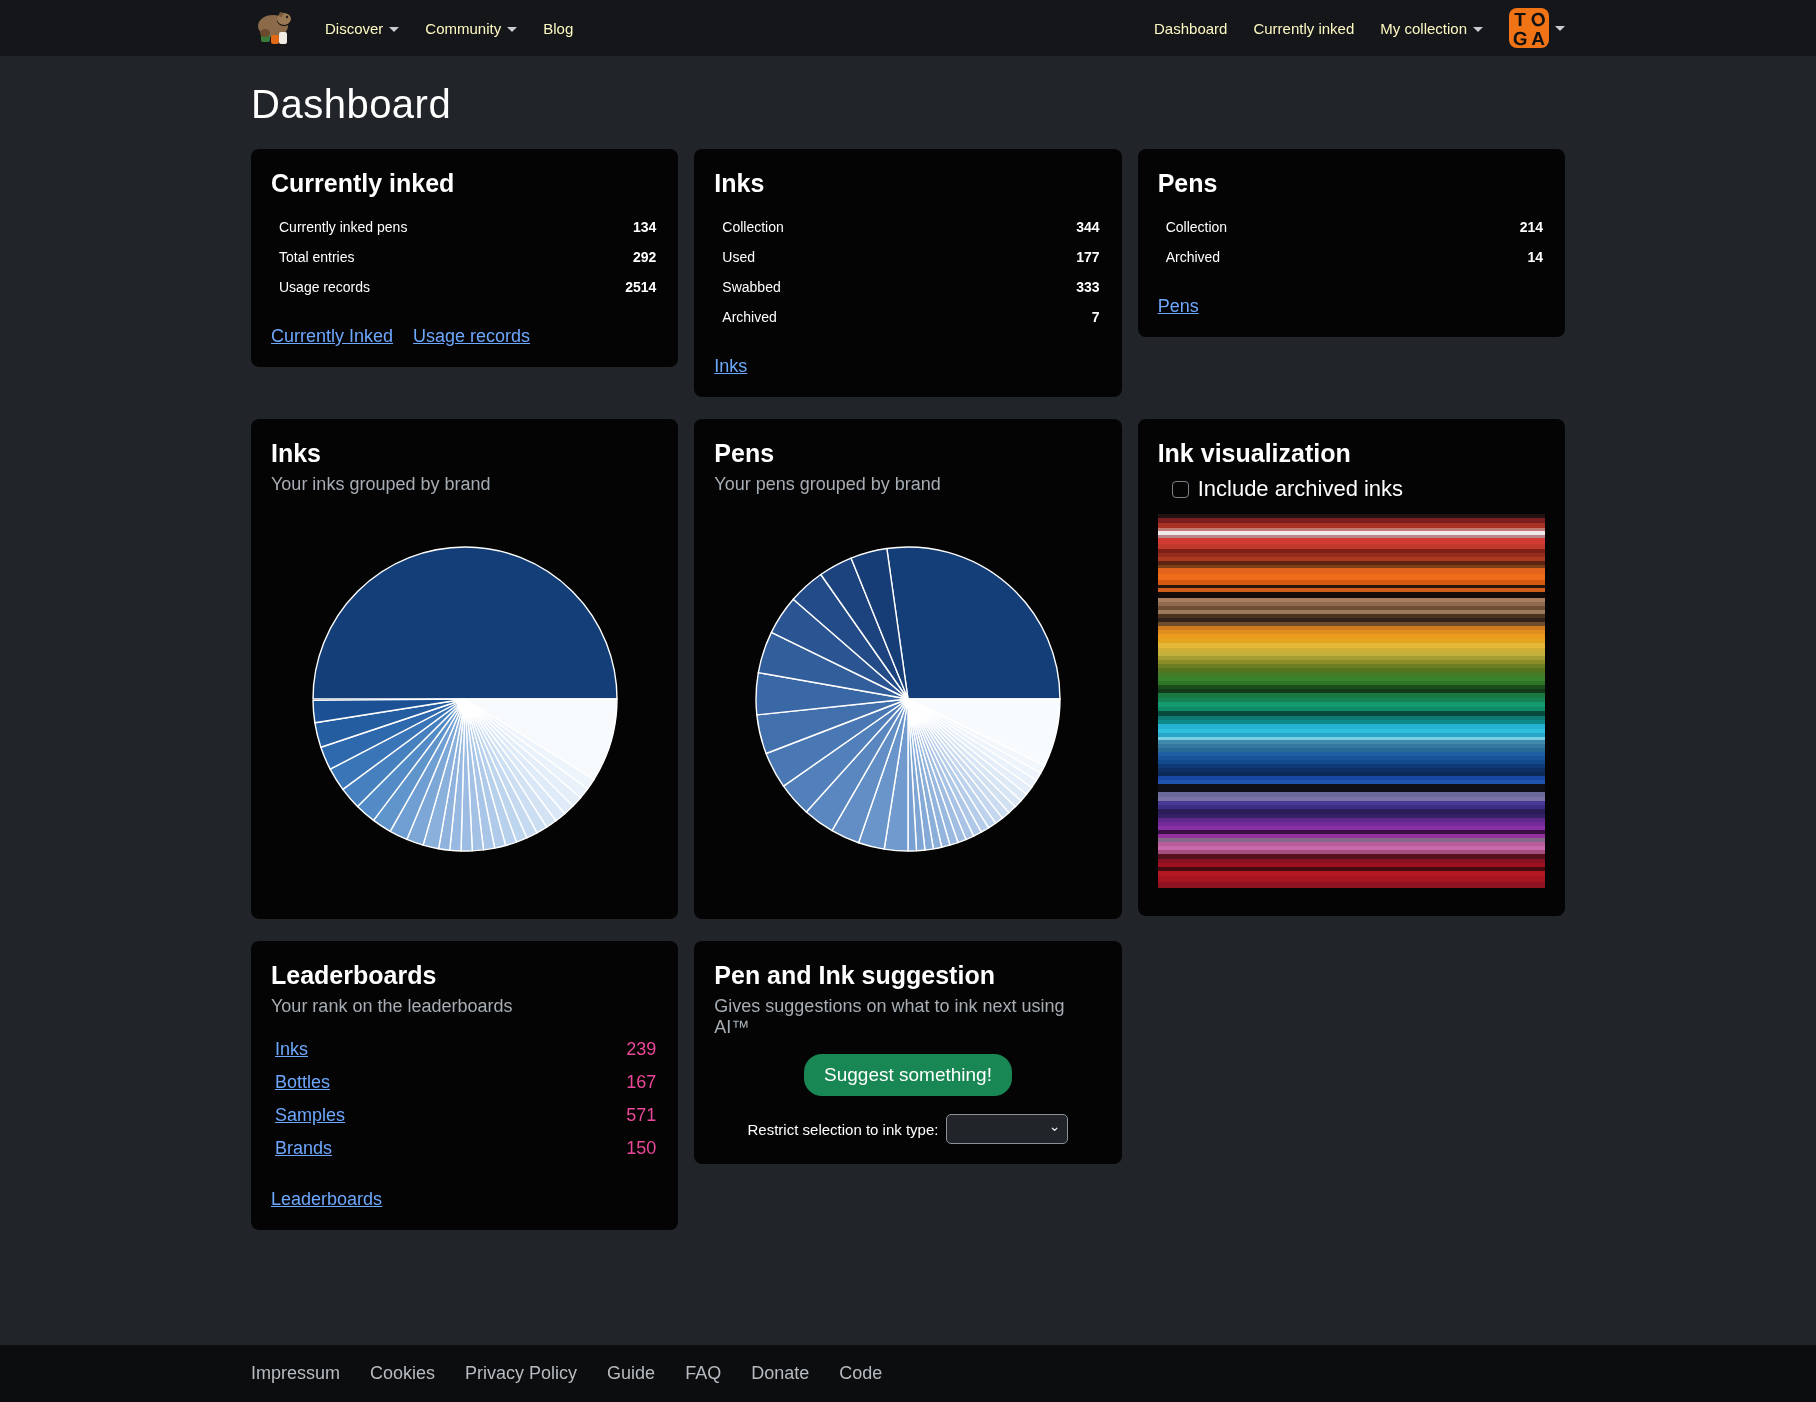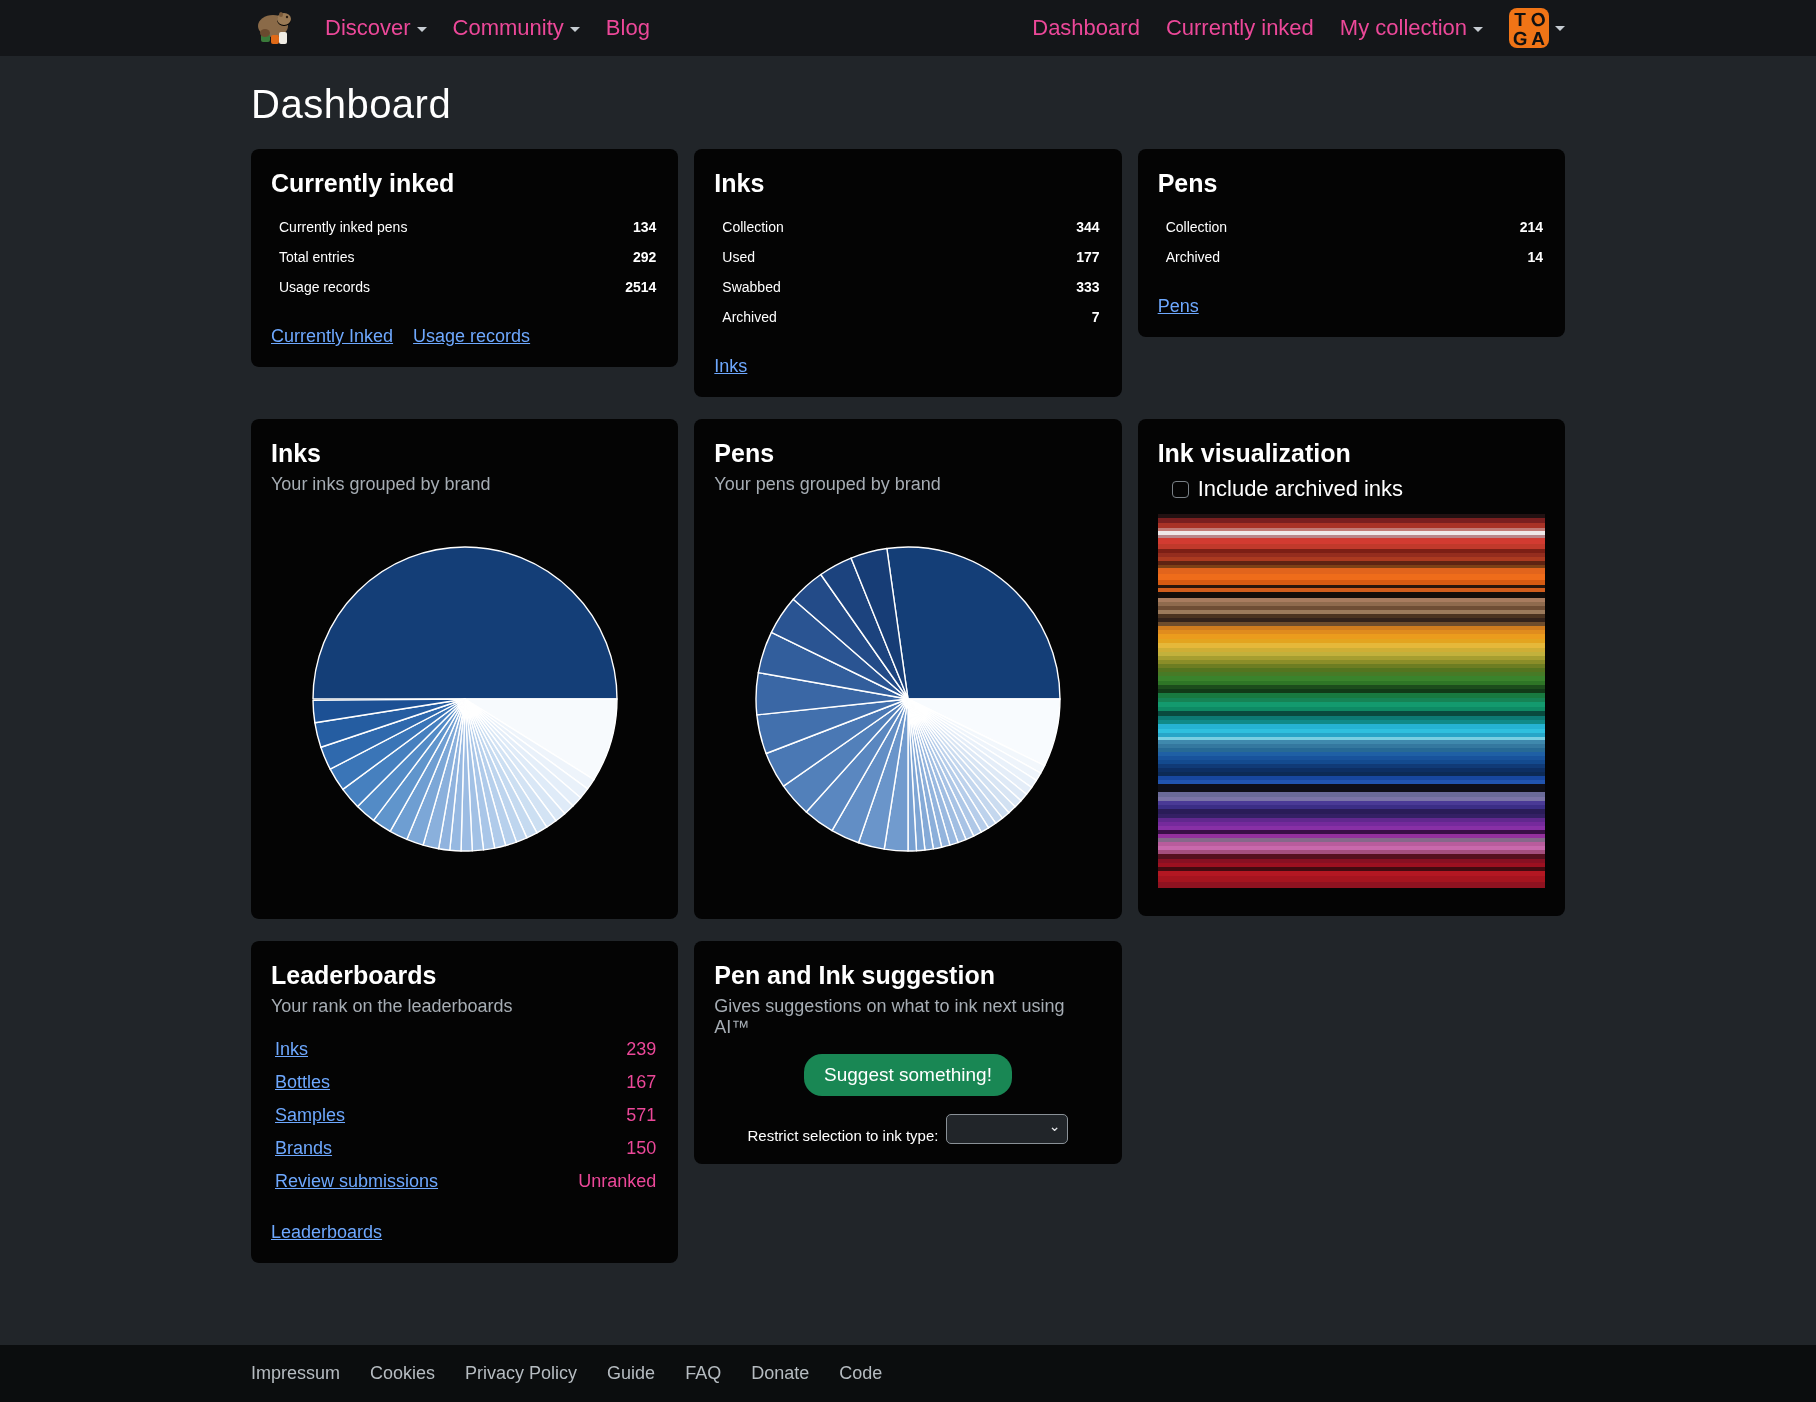--- a/index.html
+++ b/index.html
@@ -10,21 +10,21 @@
     color:#fff;
     display:flex; flex-direction:column;
   }
   .container { width:1314px; margin:0 auto; }
 
   
   .navbar { background:#141619; height:56px; flex:0 0 auto; }
   .navbar .container { display:flex; align-items:center; height:56px; }
   .nav-left, .nav-right { display:flex; align-items:center; gap:6px; }
   .nav-right { margin-left:auto; }
-  .nav-link { color:#ec4899; font-size:22px; padding:8px 10px; cursor:pointer; white-space:nowrap; }
+  .nav-link { color:#fef9c3; font-size:15px; padding:8px 10px; cursor:pointer; white-space:nowrap; }
   .caret { display:inline-block; margin-left:6px; vertical-align:middle;
     width:0; height:0; border-left:5px solid transparent; border-right:5px solid transparent;
     border-top:5px solid #c6ccd2; }
   .brand { margin-right:14px; display:flex; align-items:center; cursor:pointer; }
   .avatar-wrap { display:flex; align-items:center; margin-left:10px; cursor:pointer; }
   .avatar { width:40px; height:40px; border-radius:8px; background:#f07416;
     display:grid; grid-template-columns:1fr 1fr; grid-template-rows:1fr 1fr;
     font-weight:bold; color:#111; font-size:19px; line-height:1;
     align-items:center; justify-items:center; padding:2px; overflow:hidden; }
   .avatar span:nth-child(2){ transform:rotate(-18deg); }
@@ -61,21 +61,21 @@
   
   .lb-table { margin-top:16px; }
   .lb-row { display:flex; justify-content:space-between; align-items:baseline; padding:6px 2px 6px 4px; font-size:18px; }
   .lb-row .val { color:#ec4899; }
 
   
   .suggest-body { display:flex; flex-direction:column; align-items:center; }
   .btn-success { background:#198754; color:#fff; border:none; border-radius:18px;
     font-size:19px; padding:10px 20px; margin-top:12px; cursor:pointer;
     font-family:inherit; }
-  .restrict-row { display:flex; align-items:flex-end; gap:8px; margin-top:18px; }
+  .restrict-row { display:flex; align-items:center; gap:8px; margin-top:18px; }
   .restrict-row label { font-size:15px; }
   .select-wrap { position:relative; }
   .select-wrap select { appearance:none; -webkit-appearance:none; width:122px; height:30px;
     background:#212529; color:#fff; border:1px solid #8a9197; border-radius:5px;
     padding:0 26px 0 8px; font-size:15px; cursor:pointer; }
   .select-wrap .chev { position:absolute; right:8px; top:4px; color:#e8eaec; font-size:14px; pointer-events:none; }
 
   
   .footer { background:#0b0d0e; margin-top:20px; flex:0 0 auto; height:57px; display:flex; align-items:center; }
   .footer .container { display:flex; gap:30px; }
@@ -384,24 +384,20 @@
               <span class="val">167</span>
             </div>
             <div class="lb-row">
               <a class="link">Samples</a>
               <span class="val">571</span>
             </div>
             <div class="lb-row">
               <a class="link">Brands</a>
               <span class="val">150</span>
             </div>
-            <div class="lb-row">
-              <a class="link">Review submissions</a>
-              <span class="val">Unranked</span>
-            </div>
           </div>
         <div class="card-links" id="lb-links">
             <a class="link">Leaderboards</a>
           </div>
       </div>
 
       <div class="card">
         <div class="card-title">Pen and Ink suggestion</div>
         <div class="card-subtitle">Gives suggestions on what to ink next using AI™</div>
         <div class="suggest-body">

